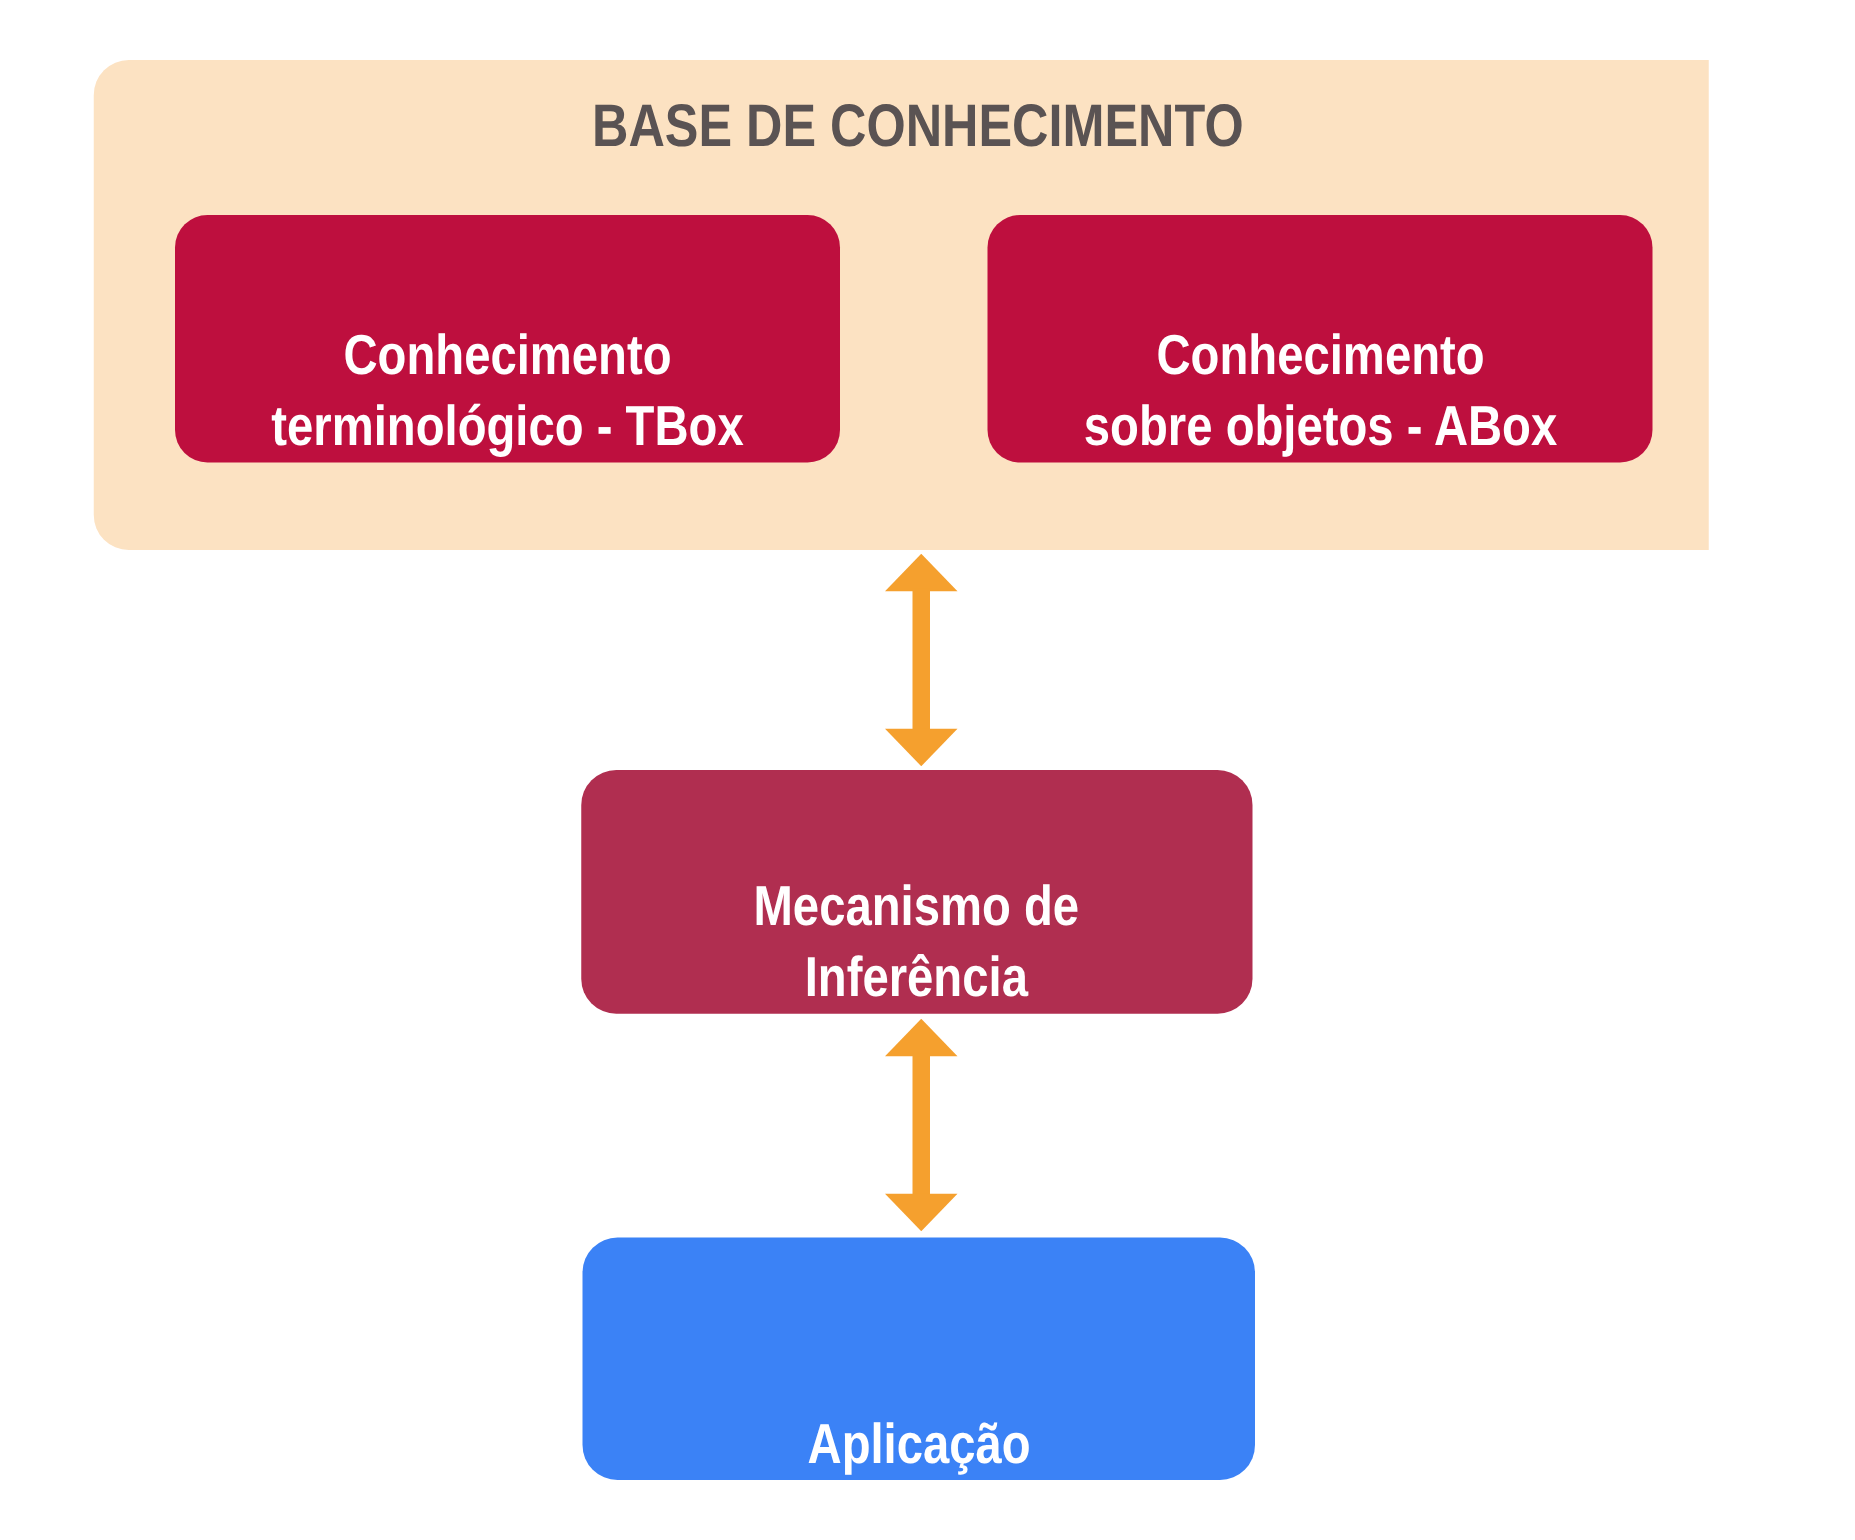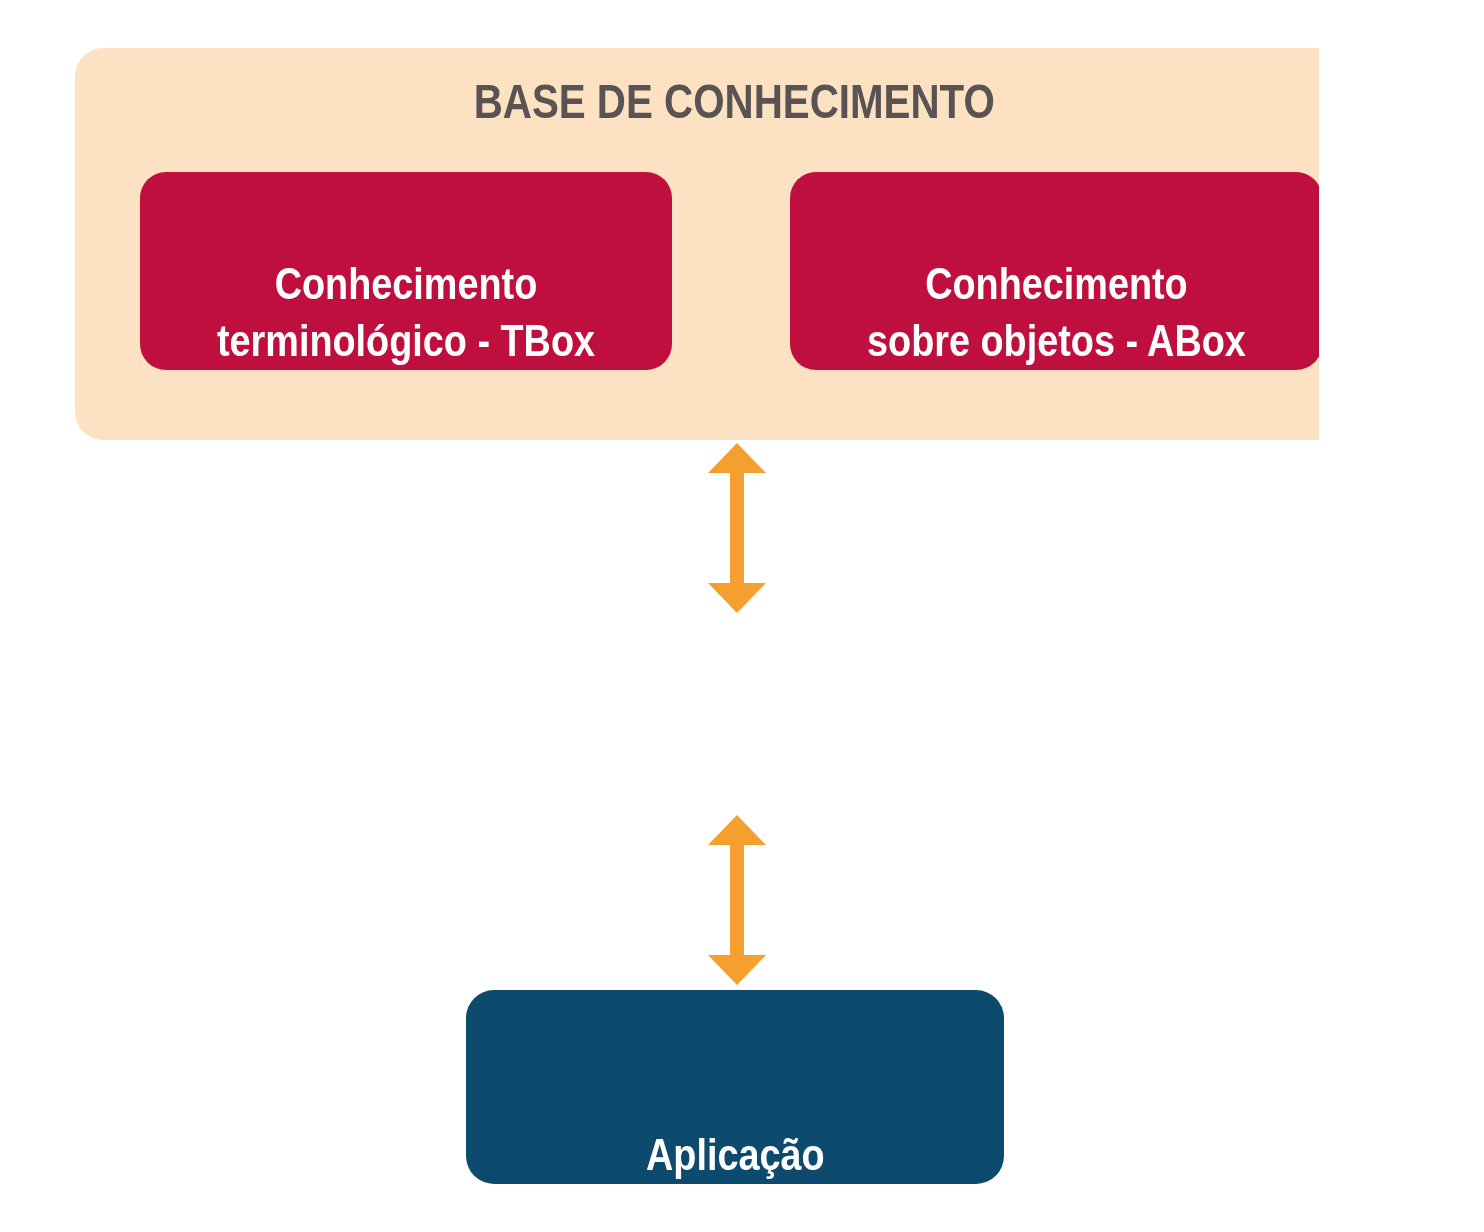--- a/index.html
+++ b/index.html
@@ -9,20 +9,21 @@
   }
   body {
     font-family: "Liberation Sans", sans-serif;
   }
   .canvas {
     position: relative;
     width: 1319px;
     height: 1232px;
     background: #ffffff;
     overflow: hidden;
+    padding-left: 48px;
   }
   
   .kb-panel {
     position: absolute;
     left: 75px;
     top: 48px;
     width: 1318px;
     height: 392px;
     background: #FCE2C2;
     border-radius: 28px;
@@ -78,21 +79,21 @@
     width: 537px;
     height: 195px;
     background: #B02E50;
     border-radius: 28px;
   }
   .application {
     left: 466px;
     top: 990px;
     width: 538px;
     height: 194px;
-    background: #0c4a6e;
+    background: #3b82f6;
     border-radius: 28px;
   }
   .arrow {
     position: absolute;
     left: 707px;
     width: 60px;
     height: 170px;
   }
   .arrow-1 { top: 443px; }
   .arrow-2 { top: 815px; }
@@ -129,20 +130,26 @@
   </div>
 
   <div class="arrow arrow-1">
     <svg viewBox="0 0 60 170" preserveAspectRatio="none" aria-hidden="true">
       <polygon class="arrow-shape" points="30,0 1,30 59,30"></polygon>
       <rect class="arrow-shape" x="23" y="28" width="14" height="114"></rect>
       <polygon class="arrow-shape" points="30,170 1,140 59,140"></polygon>
     </svg>
   </div>
 
+  <div class="node inference">
+    <div class="squeeze">
+      <span>Mecanismo de</span><br>
+      <span>Inferência</span>
+    </div>
+  </div>
 
   <div class="arrow arrow-2">
     <svg viewBox="0 0 60 170" preserveAspectRatio="none" aria-hidden="true">
       <polygon class="arrow-shape" points="30,0 1,30 59,30"></polygon>
       <rect class="arrow-shape" x="23" y="28" width="14" height="114"></rect>
       <polygon class="arrow-shape" points="30,170 1,140 59,140"></polygon>
     </svg>
   </div>
 
   <div class="node application">

